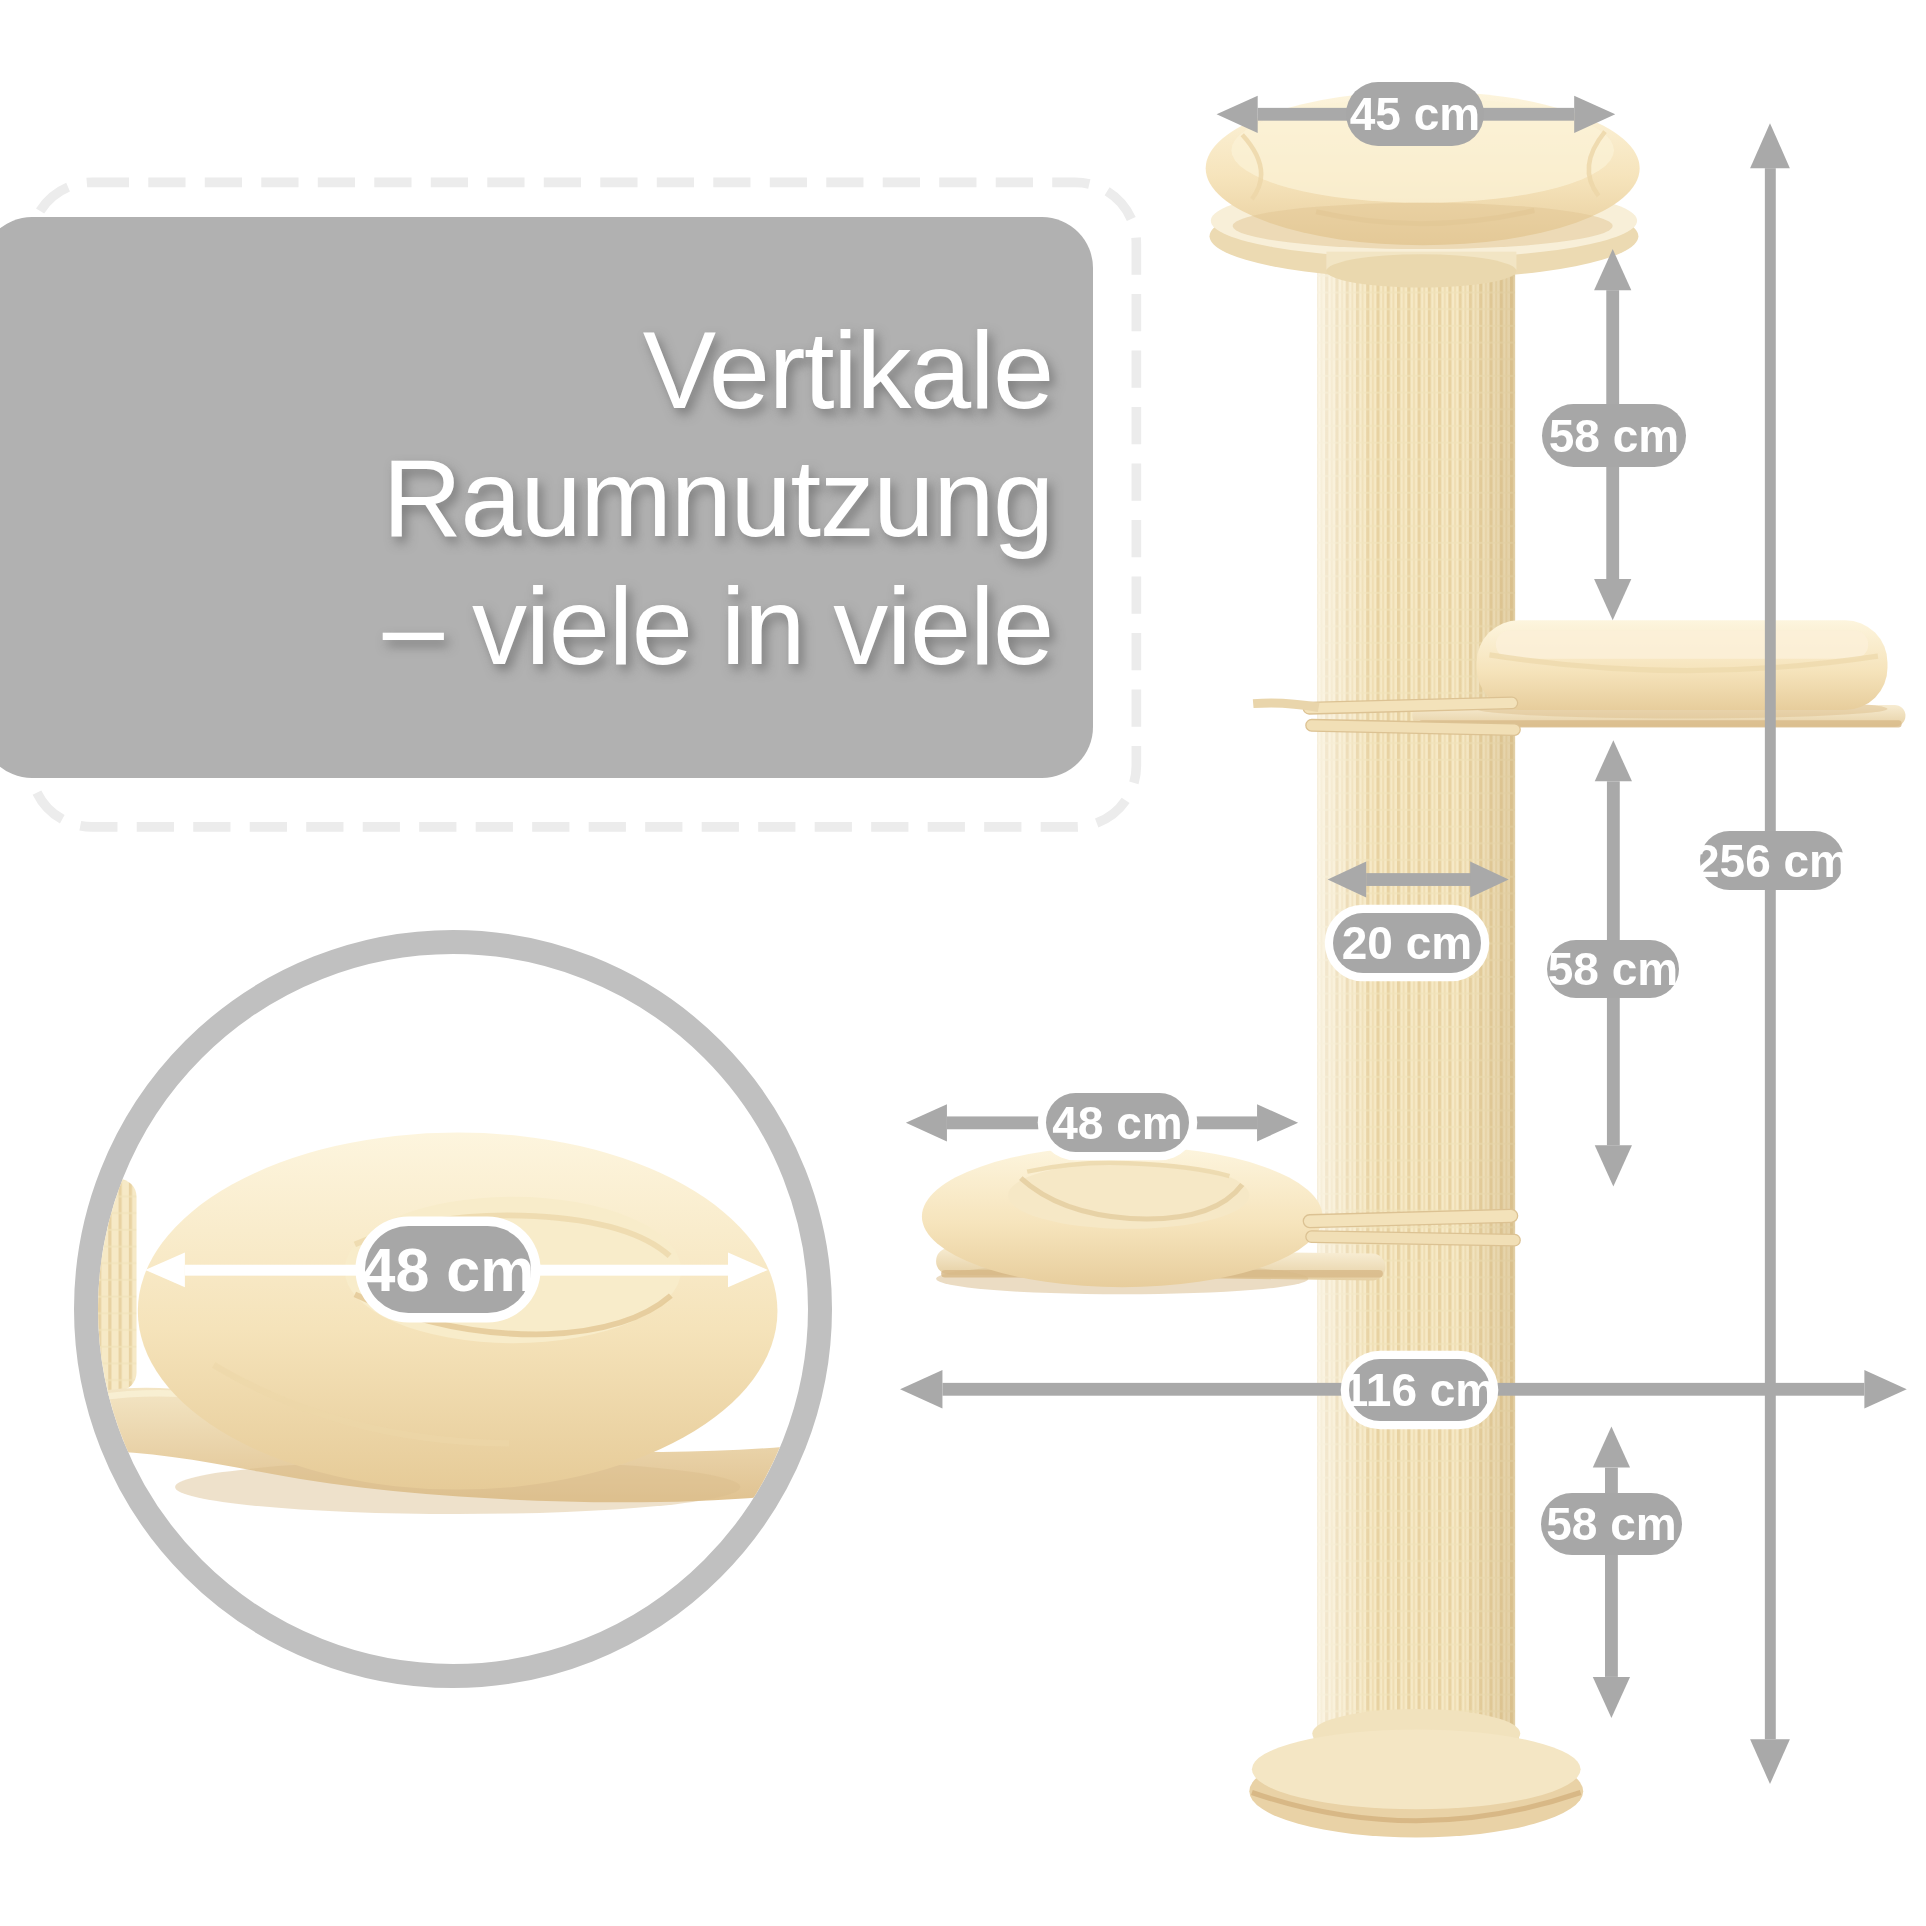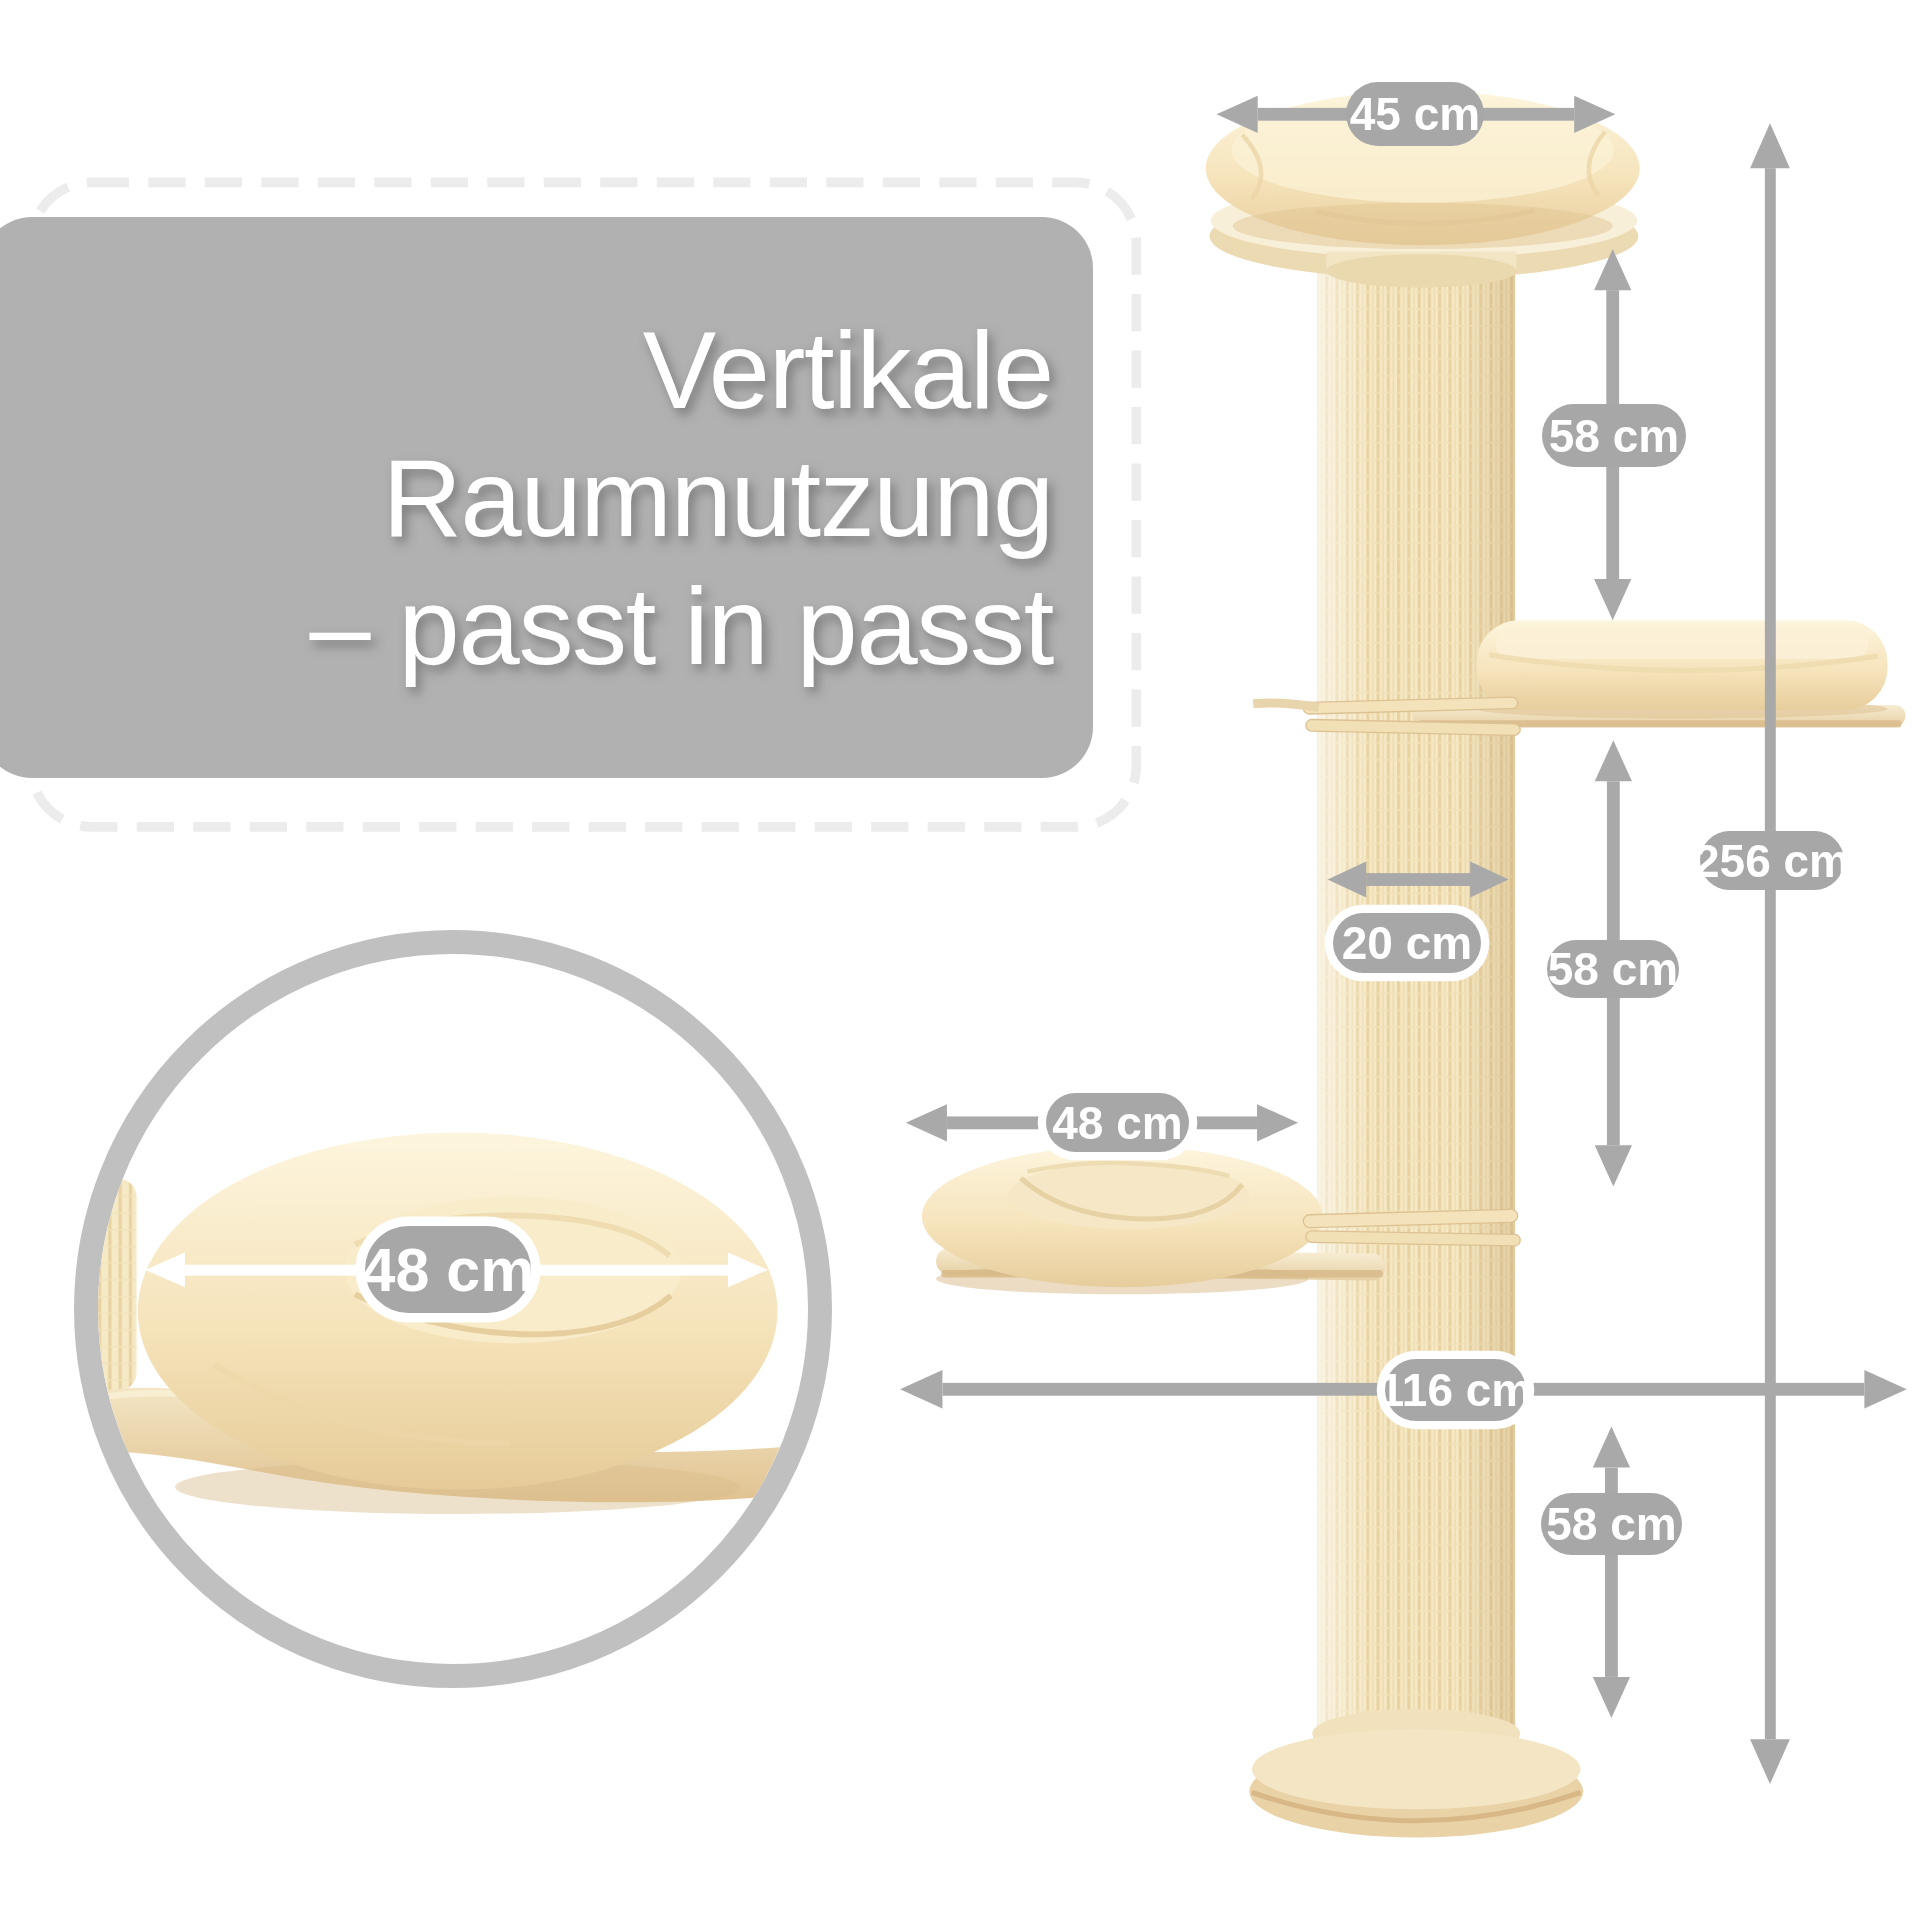--- a/index.html
+++ b/index.html
@@ -30,21 +30,21 @@
 
 <div id="canvas">
 
   <svg style="z-index:1;" viewBox="0 0 3000 3000" width="1926" height="1926">
     <rect x="48" y="284" width="1722" height="1004" rx="95" fill="none" stroke="var(--dashed-gray,#ececec)" stroke-width="15" stroke-dasharray="58 30"></rect>
   </svg>
 
   <div class="panel" style="z-index:2;">
     <div class="hl">Vertikale</div>
     <div class="hl">Raumnutzung</div>
-    <div class="hl">– passt in passt</div>
+    <div class="hl">– viele in viele</div>
   </div>
 
   <svg style="z-index:5;" viewBox="0 0 3000 3000" width="1926" height="1926">
     <defs>
       <pattern id="sisal" width="16" height="26" patternUnits="userSpaceOnUse">
         <rect width="16" height="26" fill="#f6e9c6"></rect>
         <rect x="0" width="5" height="26" fill="#e8d2a2"></rect>
         <rect x="9" width="3" height="26" fill="#efddb2"></rect>
         <rect y="12" width="16" height="3" fill="#f2e3ba" opacity=".7"></rect>
       </pattern>
@@ -201,18 +201,18 @@
       <polygon class="arw" points="1196,1978 1134,1951 1134,2005"></polygon>
     </g>
   </svg>
 
   <div class="badge" style="left:1346px;top:82px;width:138px;height:64px;">45 cm</div>
   <div class="badge" style="left:1542px;top:404px;width:144px;height:63px;">58 cm</div>
   <div class="badge" style="left:1700px;top:831px;width:144px;height:59px;">256 cm</div>
   <div class="badge outlined" style="left:1333px;top:913px;width:148px;height:60px;">20 cm</div>
   <div class="badge" style="left:1547px;top:940px;width:132px;height:58px;">58 cm</div>
   <div class="badge outlined" style="left:1046px;top:1093px;width:143px;height:59px;">48 cm</div>
-  <div class="badge outlined" style="left:1349px;top:1359px;width:141px;height:62px;margin-left:36px;">116 cm</div>
+  <div class="badge outlined" style="left:1349px;top:1359px;width:141px;height:62px;">116 cm</div>
   <div class="badge" style="left:1541px;top:1493px;width:141px;height:62px;">58 cm</div>
   <div class="badge big" style="left:365px;top:1226px;width:166px;height:87px;">48 cm</div>
 
 </div>
 
 
 </body></html>

